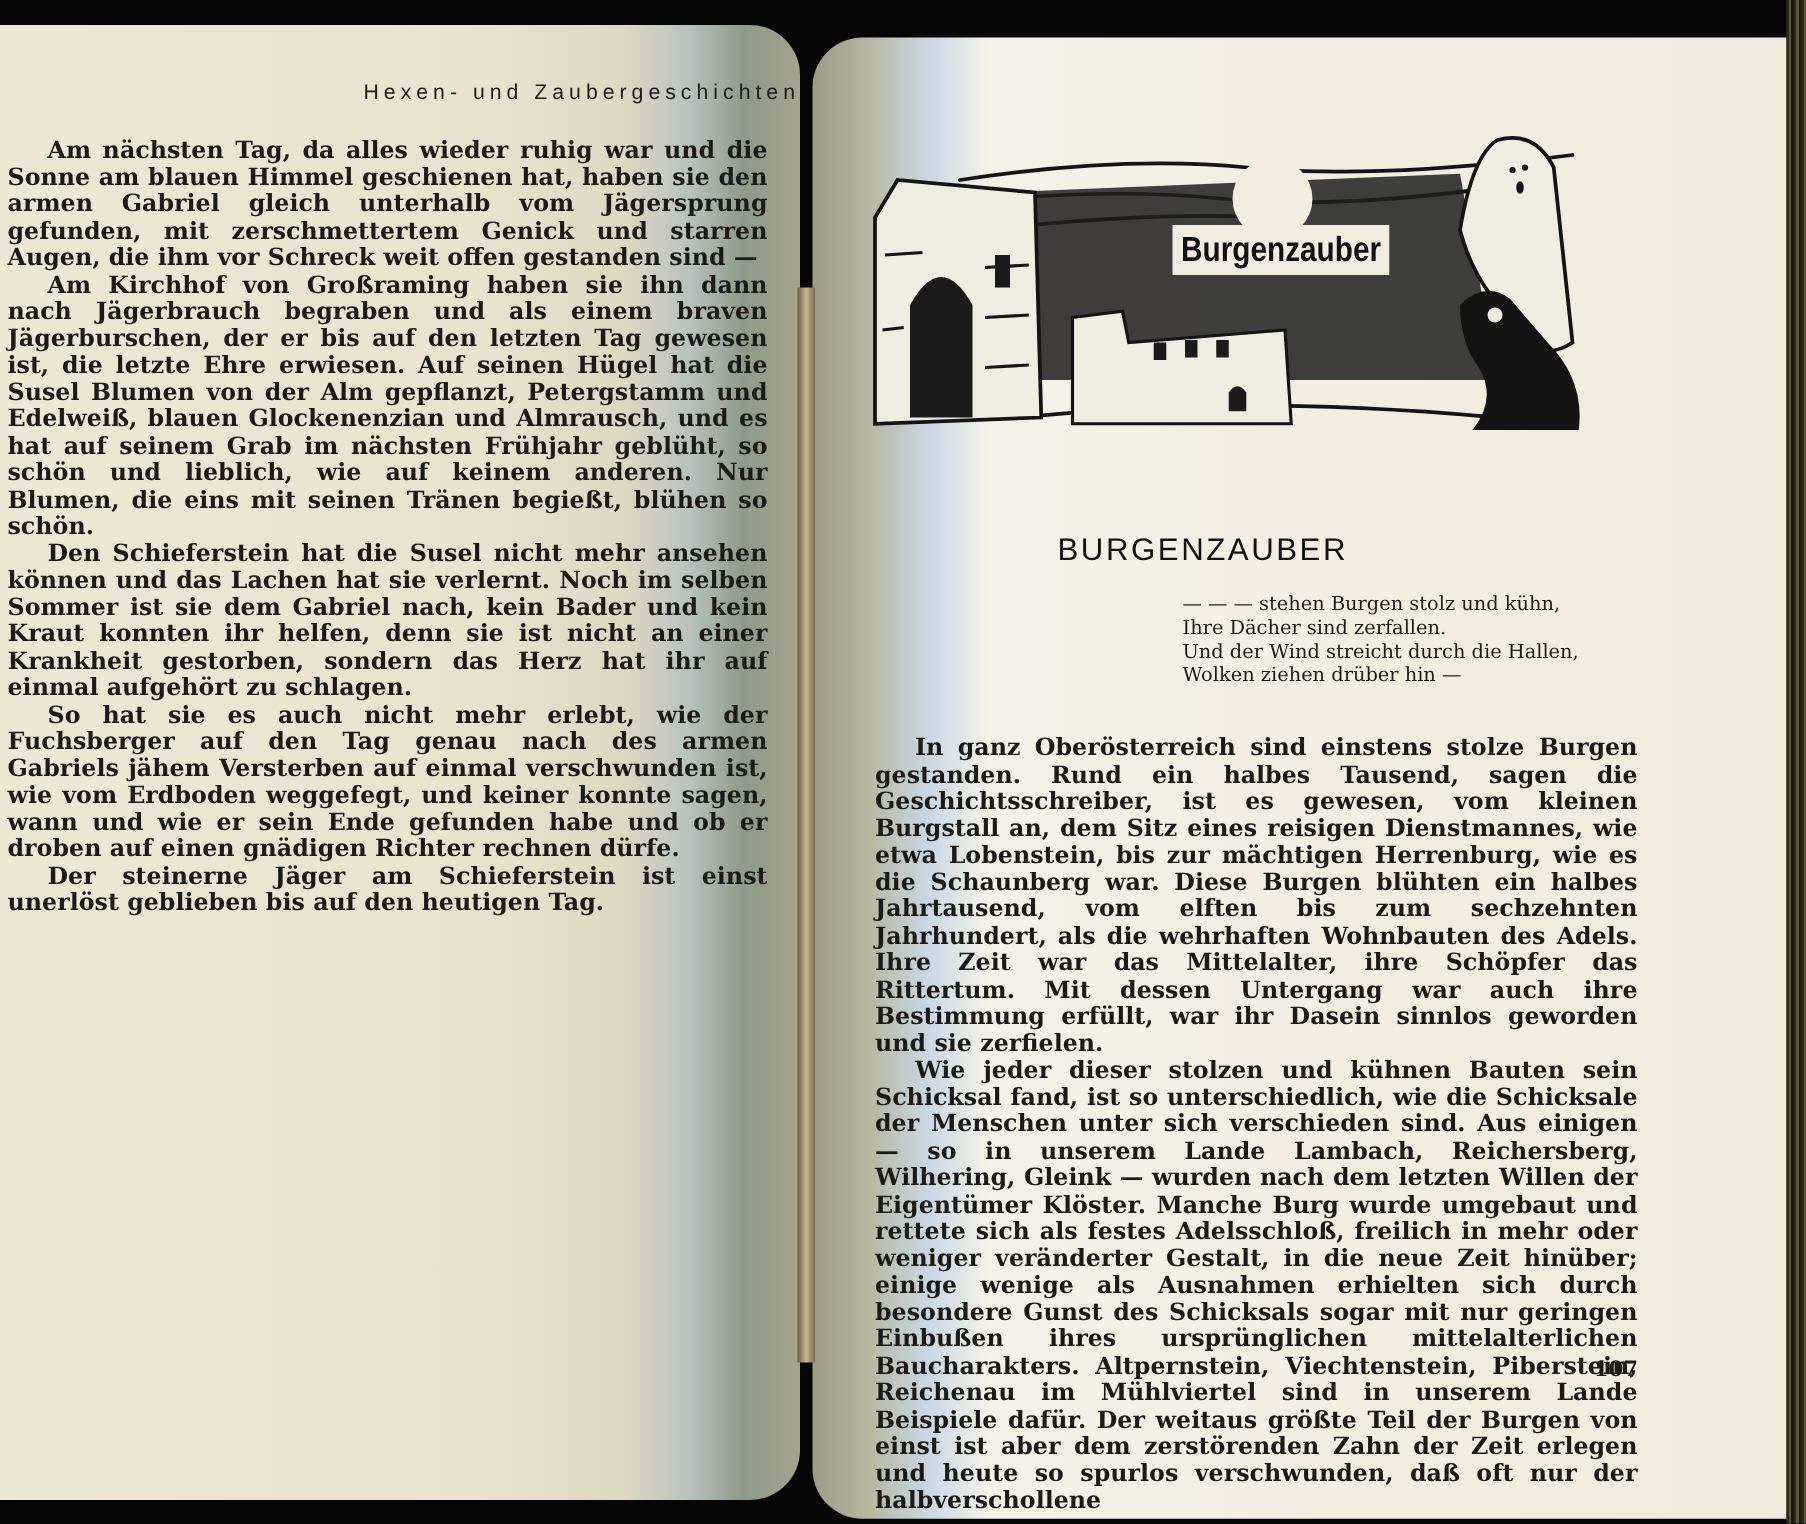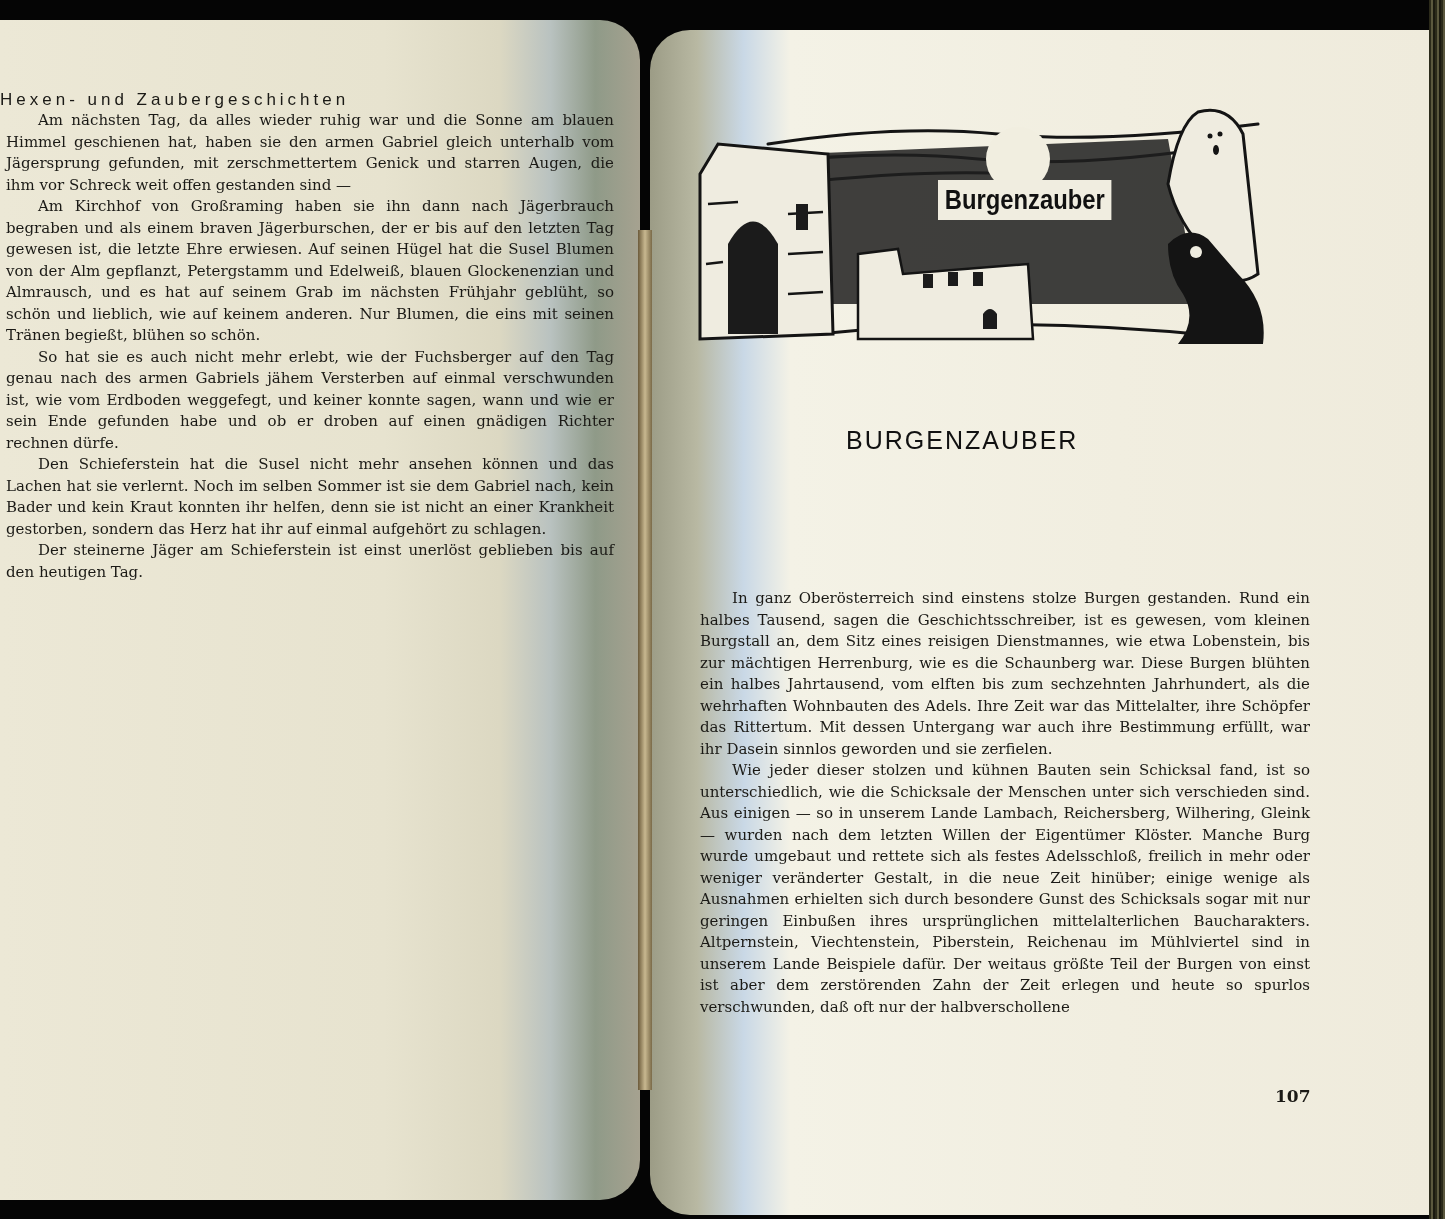--- a/index.html
+++ b/index.html
@@ -9,46 +9,46 @@
   .left{left:0;top:20px;width:640px;height:1180px;
         background:linear-gradient(90deg,#ece8d6 0%,#e7e3cf 60%,#dcd8c2 78%,#b9c2c0 86%,#8f9a88 93%,#a6a290 100%);
         border-radius:0 40px 40px 0;}
   .right{left:650px;top:30px;width:780px;height:1185px;
          background:linear-gradient(90deg,#9c9c86 0%,#b8b8a2 6%,#c9d8e6 12%,#f4f2e6 18%,#f1eee0 60%,#efebdc 100%);
          border-radius:40px 0 0 40px;padding-left:39px;}
   .spine{position:absolute;left:638px;top:230px;width:14px;height:860px;
          background:linear-gradient(90deg,#6b5a3a,#c8b890,#7a6a48);}
   .edge{position:absolute;right:0;top:0;width:16px;height:1219px;
         background:repeating-linear-gradient(90deg,#2b2a1a 0 2px,#5b583e 2px 4px,#1b1a10 4px 6px);}
-  .running-head{position:absolute;top:44px;left:0;width:640px;text-align:left;
-        font-family:"Liberation Sans", sans-serif;font-size:17px;letter-spacing:4px;margin-top:26px;}
-  .body-text{position:absolute;font-family:"DejaVu Serif", serif;font-size:15px;line-height:21.5px;
-             text-align:justify;}
+  .running-head{position:absolute;top:44px;left:0;width:640px;text-align:right;
+        font-family:"Liberation Sans", sans-serif;font-size:17px;letter-spacing:4px;}
+  .body-text{position:absolute;font-family:"DejaVu Serif", serif;font-size:19px;line-height:21.5px;
+             text-align:justify;font-weight:bold;}
   .left .body-text{left:6px;top:90px;width:608px;}
   .body-text p{margin:0;text-indent:32px;}
   .illus{position:absolute;left:48px;top:74px;width:592px;height:250px;}
   .illus-title{position:absolute;left:240px;top:76px;font-family:"Liberation Sans", sans-serif;
         font-size:28px;font-weight:bold;color:#111;background:#f0ede0;padding:4px 8px;transform:scaleX(0.85);transform-origin:left;}
   .chapter-title{position:absolute;left:196px;top:396px;font-family:"Liberation Sans", sans-serif;
         font-size:25px;letter-spacing:2px;color:#111;}
   .verse{position:absolute;left:296px;top:444px;font-size:15.5px;line-height:19px;}
   .verse div{white-space:nowrap;}
   .right .body-text{left:50px;top:558px;width:610px;}
   .page-number{position:absolute;left:625px;top:1056px;font-weight:bold;font-size:17px;text-align:center;}
 </style>
 </head>
 <body>
 
 <div class="page left">
   <div class="running-head">Hexen- und Zaubergeschichten</div>
   <div class="body-text">
     <p>Am nächsten Tag, da alles wieder ruhig war und die Sonne am blauen Himmel geschienen hat, haben sie den armen Gabriel gleich unterhalb vom Jägersprung gefunden, mit zerschmettertem Genick und starren Augen, die ihm vor Schreck weit offen gestanden sind —</p>
     <p>Am Kirchhof von Großraming haben sie ihn dann nach Jägerbrauch begraben und als einem braven Jägerburschen, der er bis auf den letzten Tag gewesen ist, die letzte Ehre erwiesen. Auf seinen Hügel hat die Susel Blumen von der Alm gepflanzt, Petergstamm und Edelweiß, blauen Glockenenzian und Almrausch, und es hat auf seinem Grab im nächsten Frühjahr geblüht, so schön und lieblich, wie auf keinem anderen. Nur Blumen, die eins mit seinen Tränen begießt, blühen so schön.</p>
+    <p>Den Schieferstein hat die Susel nicht mehr ansehen können und das Lachen hat sie verlernt. Noch im selben Sommer ist sie dem Gabriel nach, kein Bader und kein Kraut konnten ihr helfen, denn sie ist nicht an einer Krankheit gestorben, sondern das Herz hat ihr auf einmal aufgehört zu schlagen.</p>
     <p>So hat sie es auch nicht mehr erlebt, wie der Fuchsberger auf den Tag genau nach des armen Gabriels jähem Versterben auf einmal verschwunden ist, wie vom Erdboden weggefegt, und keiner konnte sagen, wann und wie er sein Ende gefunden habe und ob er droben auf einen gnädigen Richter rechnen dürfe.</p>
-    <p>Den Schieferstein hat die Susel nicht mehr ansehen können und das Lachen hat sie verlernt. Noch im selben Sommer ist sie dem Gabriel nach, kein Bader und kein Kraut konnten ihr helfen, denn sie ist nicht an einer Krankheit gestorben, sondern das Herz hat ihr auf einmal aufgehört zu schlagen.</p>
     <p>Der steinerne Jäger am Schieferstein ist einst unerlöst geblieben bis auf den heutigen Tag.</p>
   </div>
 </div>
 
 <div class="page right">
   <div class="illus">
     <svg width="592" height="250" viewBox="0 0 592 250">
       <g fill="none" stroke="#141414" stroke-width="3" stroke-linecap="round">
         <path d="M70 40 Q200 20 300 30 T560 20"></path>
         <path d="M60 60 Q180 45 280 55 T540 40"></path>
@@ -83,20 +83,26 @@
       <ellipse cx="518" cy="46" rx="3" ry="5" fill="#141414"></ellipse>
 
       <path d="M470 140 Q490 120 510 135 L540 170 Q570 200 565 240 L480 240 Q500 215 485 190 Q470 170 470 140 Z" fill="#141414"></path>
       <circle cx="498" cy="148" r="6" fill="#efece0"></circle>
     </svg>
     <div class="illus-title">Burgenzauber</div>
   </div>
 
   <div class="chapter-title">BURGENZAUBER</div>
 
+  <div class="verse">
+    <div>— — — stehen Burgen stolz und kühn,</div>
+    <div>Ihre Dächer sind zerfallen.</div>
+    <div>Und der Wind streicht durch die Hallen,</div>
+    <div>Wolken ziehen drüber hin —</div>
+  </div>
 
   <div class="body-text">
     <p>In ganz Oberösterreich sind einstens stolze Burgen gestanden. Rund ein halbes Tausend, sagen die Geschichtsschreiber, ist es gewesen, vom kleinen Burgstall an, dem Sitz eines reisigen Dienstmannes, wie etwa Lobenstein, bis zur mächtigen Herrenburg, wie es die Schaunberg war. Diese Burgen blühten ein halbes Jahrtausend, vom elften bis zum sechzehnten Jahrhundert, als die wehrhaften Wohnbauten des Adels. Ihre Zeit war das Mittelalter, ihre Schöpfer das Rittertum. Mit dessen Untergang war auch ihre Bestimmung erfüllt, war ihr Dasein sinnlos geworden und sie zerfielen.</p>
     <p>Wie jeder dieser stolzen und kühnen Bauten sein Schicksal fand, ist so unterschiedlich, wie die Schicksale der Menschen unter sich verschieden sind. Aus einigen — so in unserem Lande Lambach, Reichersberg, Wilhering, Gleink — wurden nach dem letzten Willen der Eigentümer Klöster. Manche Burg wurde umgebaut und rettete sich als festes Adelsschloß, freilich in mehr oder weniger veränderter Gestalt, in die neue Zeit hinüber; einige wenige als Ausnahmen erhielten sich durch besondere Gunst des Schicksals sogar mit nur geringen Einbußen ihres ursprünglichen mittelalterlichen Baucharakters. Altpernstein, Viechtenstein, Piberstein, Reichenau im Mühlviertel sind in unserem Lande Beispiele dafür. Der weitaus größte Teil der Burgen von einst ist aber dem zerstörenden Zahn der Zeit erlegen und heute so spurlos verschwunden, daß oft nur der halbverschollene</p>
   </div>
 
   <div class="page-number">107</div>
 </div>
 
 <div class="spine"></div>

